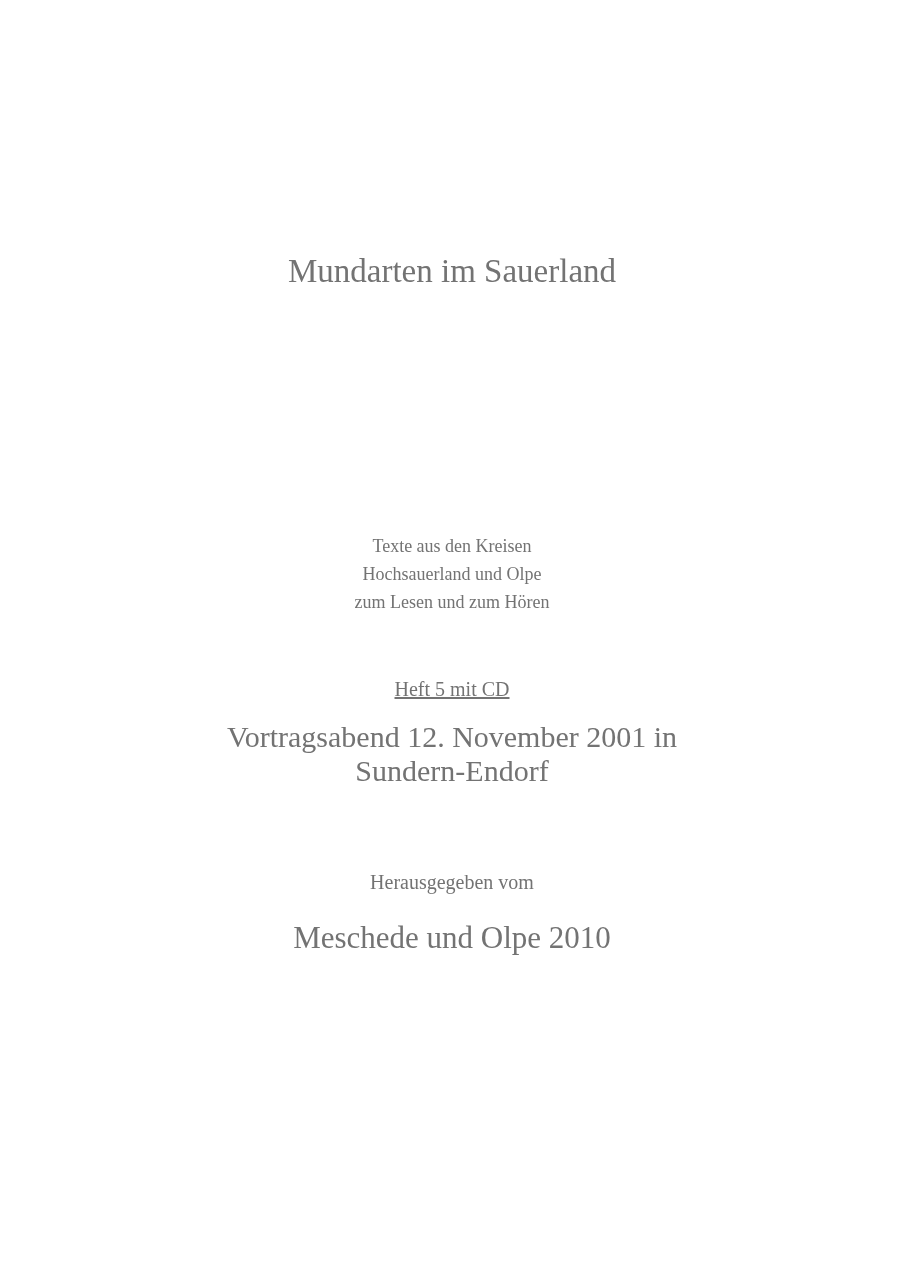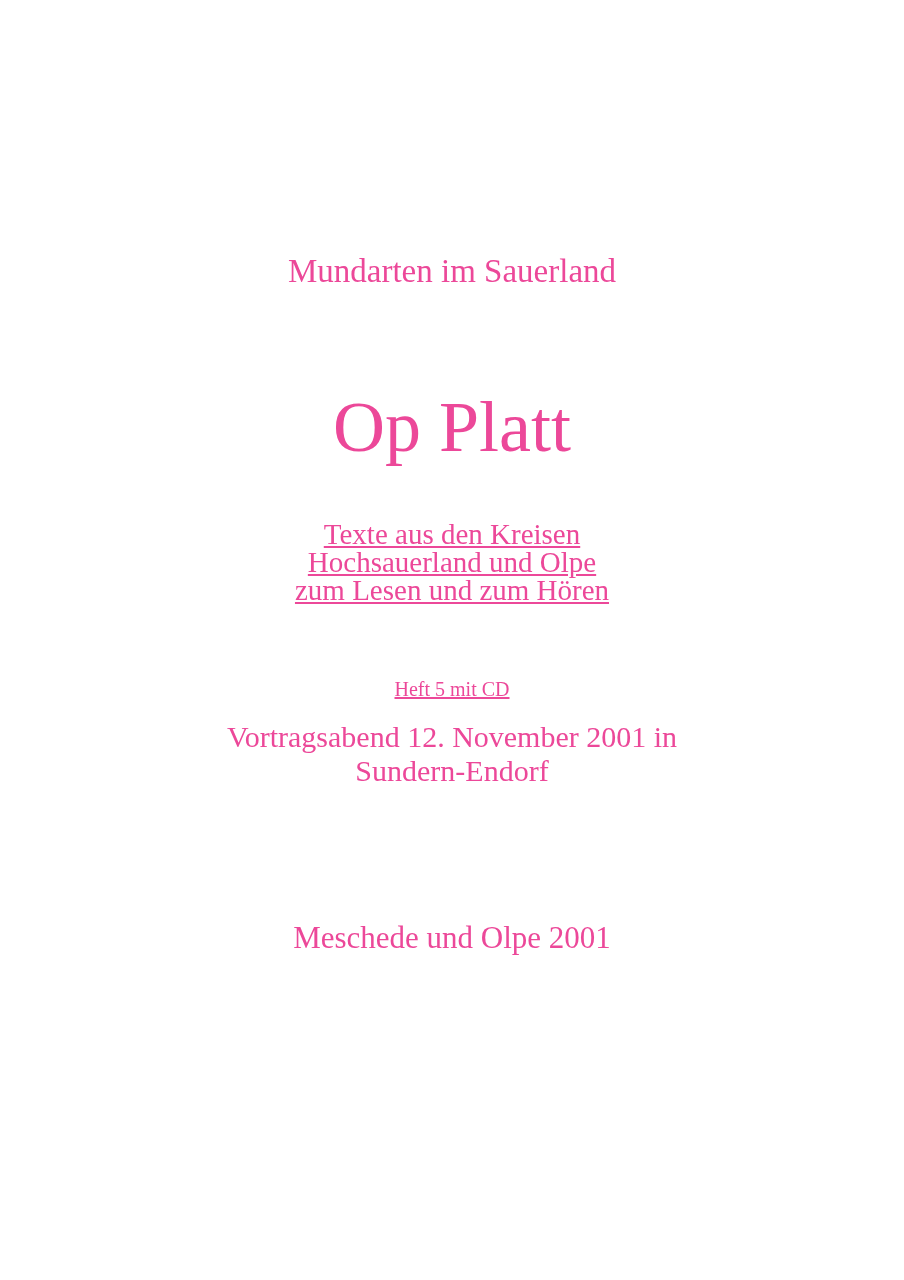--- a/index.html
+++ b/index.html
@@ -7,44 +7,43 @@
     padding: 0;
     background: #ffffff;
   }
   .page {
     position: relative;
     width: 904px;
     height: 1020px;
     background: #ffffff;
     overflow: hidden;
     font-family: "Liberation Serif", "DejaVu Serif", serif;
-    color: #ec4899;
+    color: #737373;
   }
   .line {
     position: absolute;
     left: 0;
     width: 904px;
     text-align: center;
     white-space: pre-line;
   }
   .series-title {
     top: 253px;
     font-size: 33px;
     line-height: 1.1;
   }
   .main-title {
     top: 390px;
     font-size: 72px;
     line-height: 1.05;
   }
   .subtitle {
-    top: 520px;
-    font-size: 29px;
+    top: 532px;
+    font-size: 18px;
     line-height: 28px;
-    text-decoration: underline;
   }
   .edition-note {
     top: 678px;
     font-size: 20px;
     line-height: 1.1;
     text-decoration: underline;
   }
   .event-title {
     top: 720px;
     font-size: 30px;
@@ -66,28 +65,28 @@
     line-height: 1.1;
   }
 </style>
 </head>
 <body>
 
 <div class="page">
 
   <div class="line series-title">Mundarten im Sauerland</div>
 
-  <div class="line main-title">Op Platt</div>
 
   <div class="line subtitle">Texte aus den Kreisen
 Hochsauerland und Olpe
 zum Lesen und zum Hören</div>
 
   <div class="line edition-note">Heft 5 mit CD</div>
 
   <div class="line event-title">Vortragsabend 12. November 2001 in
 Sundern-Endorf</div>
 
+  <div class="line publisher-1">Herausgegeben vom</div>
 
 
-  <div class="line publisher-3">Meschede und Olpe 2001</div>
+  <div class="line publisher-3">Meschede und Olpe 2010</div>
 
 </div>
 
 </body></html>

